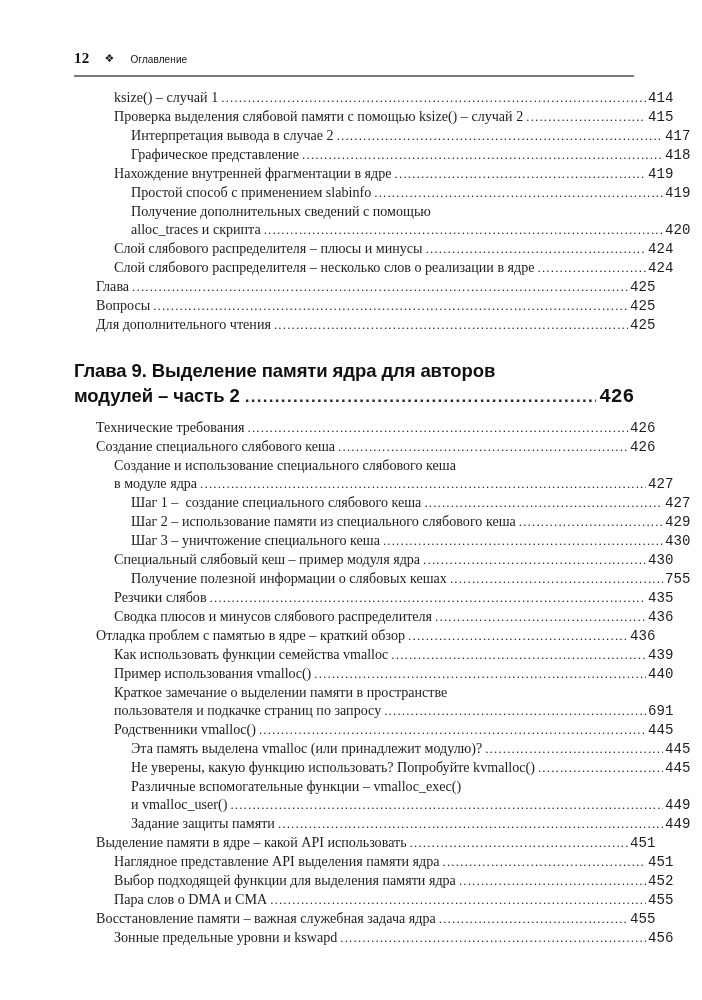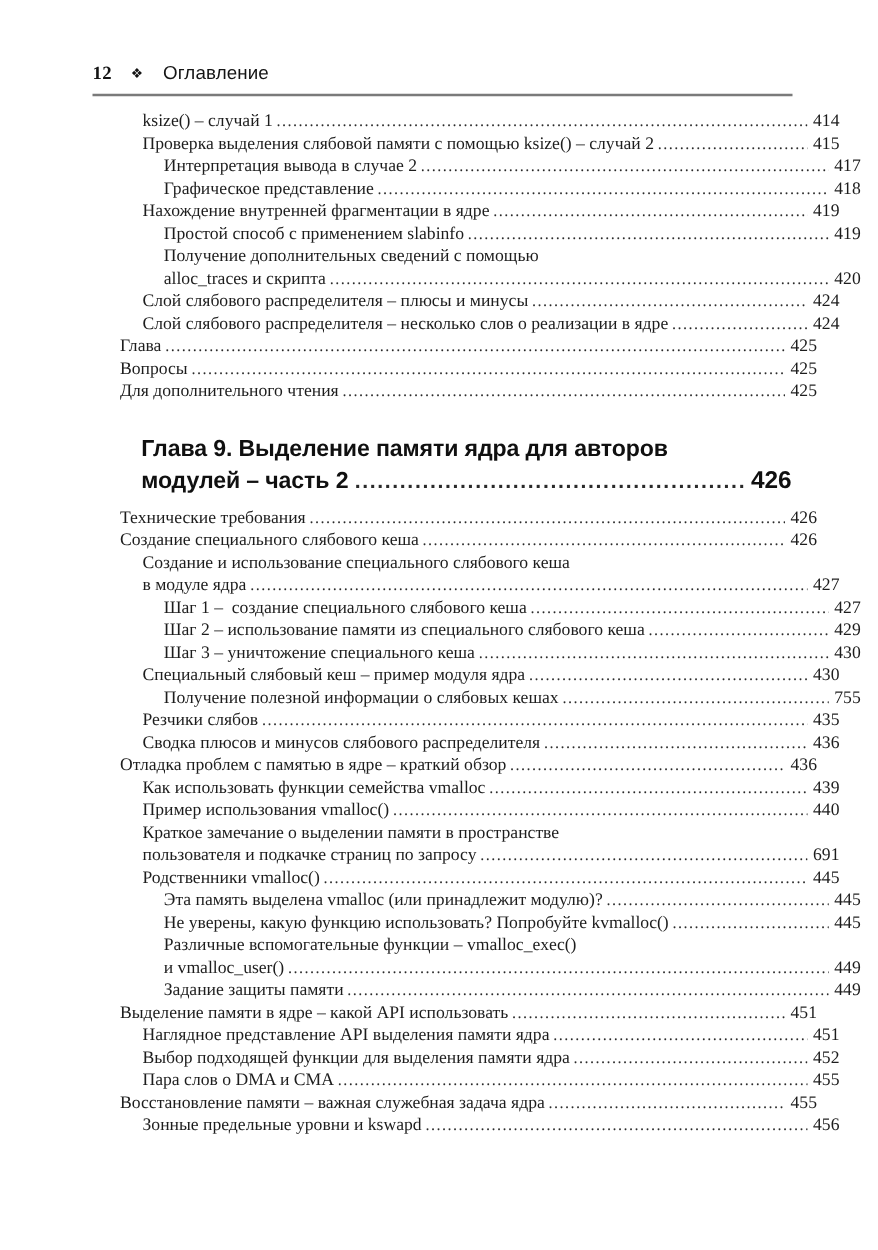--- a/index.html
+++ b/index.html
@@ -45,21 +45,21 @@
   .runhead .orn {
     font-size: 11px;
     line-height: 1;
     margin-left: 15px;
     color: #141414;
     position: relative;
     top: -1px;
   }
   .runhead .runtitle {
     margin-left: 16px;
-    font-size: 15px;
+    font-size: 10px;
     color: #141414;
     letter-spacing: 0.1px;
   }
   .rule {
     position: absolute;
     left: 58px;
     top: 75px;
     width: 560px;
     height: 2px;
     background: #7a7a7a;
@@ -106,38 +106,38 @@
     letter-spacing: 1.15px;
     font-size: 13px;
     margin: 0 1px 0 3px;
     min-width: 4px;
   }
   .line .leader::before {
     content: "....................................................................................................................................................";
   }
   .line .pg {
     flex: 0 0 auto;
-    text-align: center;
+    text-align: left;
     min-width: 26px;
     padding-left: 1px;
+    font-family: Liberation Mono, monospace;
   }
 
   
   .chapter {
     position: relative;
     font-family: "Liberation Sans", "DejaVu Sans", sans-serif;
     font-weight: 700;
     font-size: 18.5px;
     line-height: 25px;
     color: #101010;
     padding-left: 0;
     margin-top: 24px;
     margin-bottom: 6px;
     letter-spacing: -0.1px;
-    margin-left: 39px;
   }
   .chapter .line .leader {
     letter-spacing: 1.3px;
     font-size: 17px;
     margin: 0 2px 0 5px;
   }
   .chapter .line .pg {
     min-width: 34px;
     font-size: 19.5px;
   }

